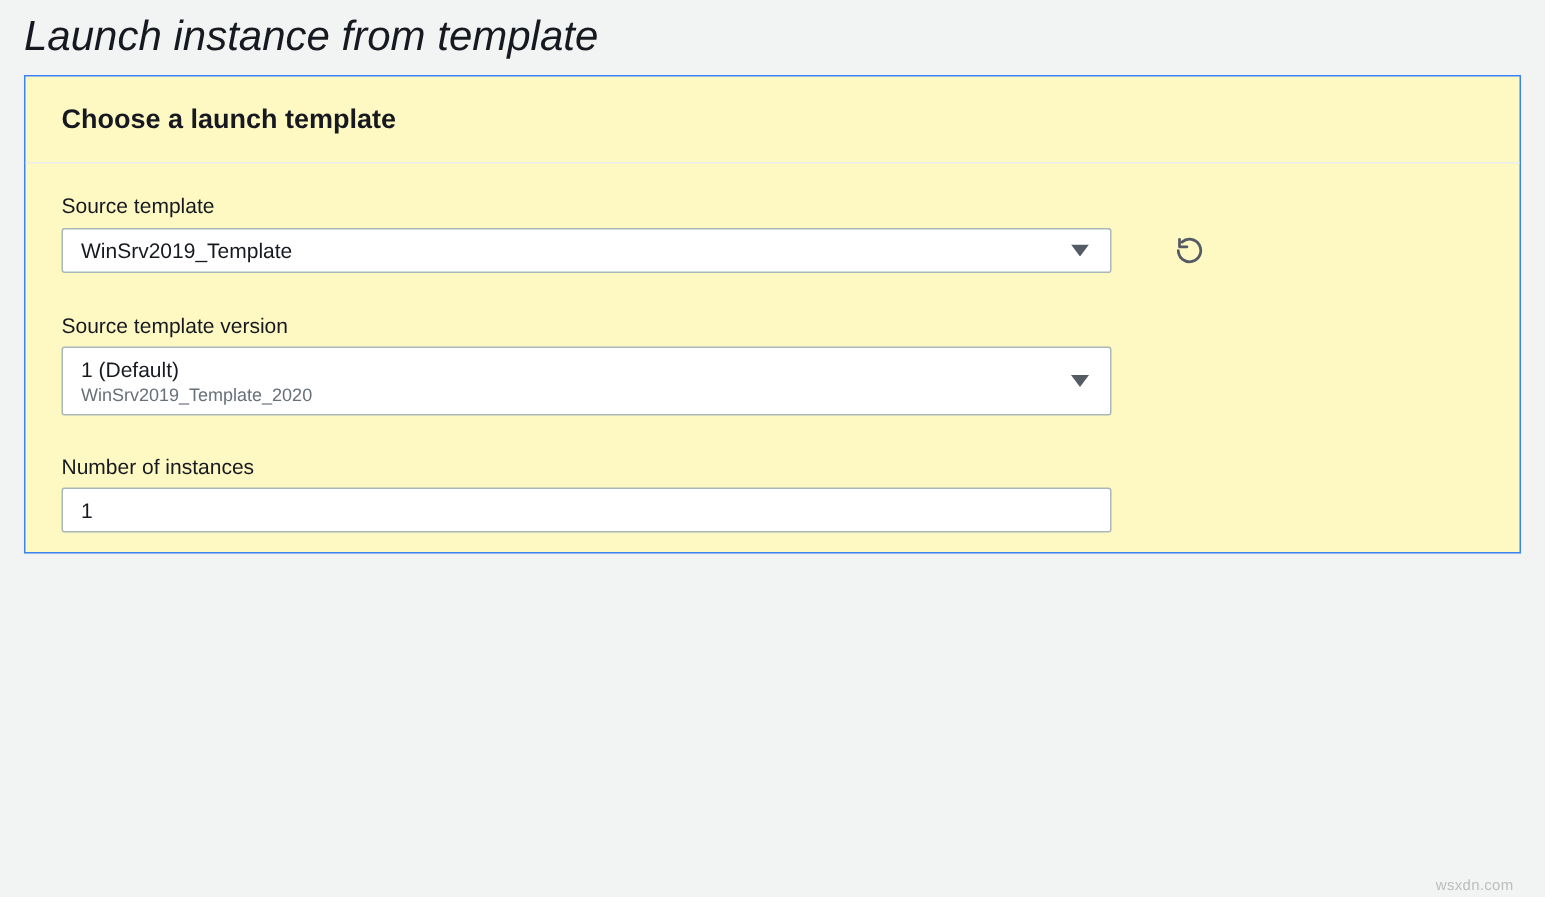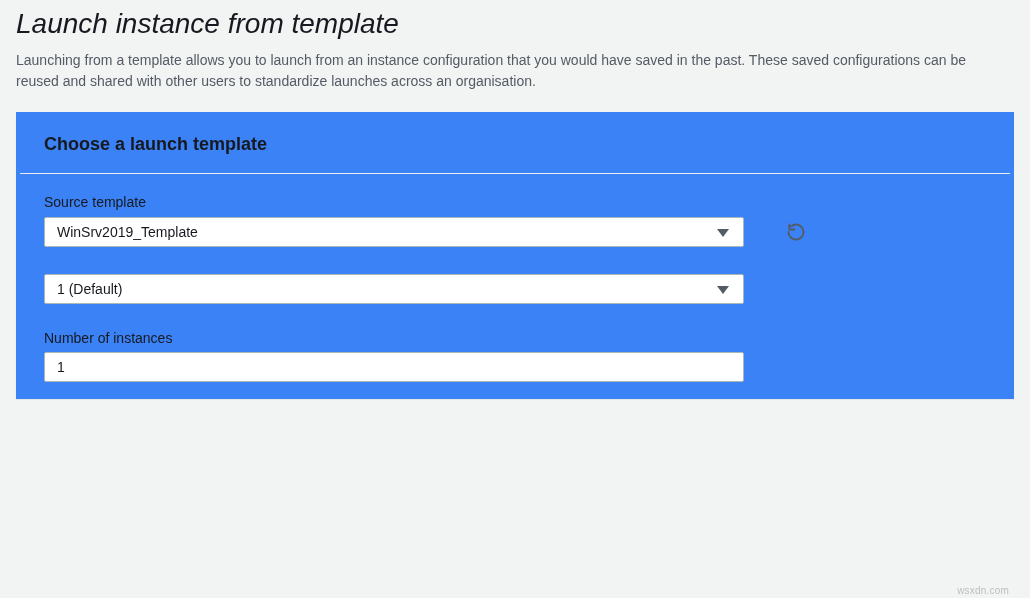--- a/index.html
+++ b/index.html
@@ -22,22 +22,22 @@
       font-style: italic;
     }
     .page-desc {
       font-size: 14px;
       line-height: 1.5;
       color: #545b64;
       margin-bottom: 20px;
       max-width: 980px;
     }
     .panel {
-      background: #3b82f6;
-      border: 4px solid #3b82f6;
+      background: #fef9c3;
+      border: 1px solid #3b82f6;
       box-shadow: 0 1px 1px rgba(0,0,0,0.05);
     }
     .panel-header {
       padding: 18px 24px 18px 24px;
       border-bottom: 1px solid #eaeded;
     }
     .panel-header h2 {
       font-size: 18px;
       font-weight: 700;
       color: #16191f;
@@ -109,21 +109,20 @@
       font-size: 10px;
       color: #bdbdbd;
       letter-spacing: 0.2px;
     }
   </style>
 </head>
 <body>
 
 <div class="page">
   <h1 class="page-title">Launch instance from template</h1>
-  <p class="page-desc">Launching from a template allows you to launch from an instance configuration that you would have saved in the past. These saved configurations can be reused and shared with other users to standardize launches across an organisation.</p>
 
   <div class="panel">
     <div class="panel-header">
       <h2>Choose a launch template</h2>
     </div>
     <div class="panel-body">
 
       <div class="form-field">
         <label class="field-label">Source template</label>
         <div class="select-row">
@@ -140,22 +139,24 @@
               <svg width="20" height="20" viewBox="0 0 24 24" fill="none" stroke="#545b64" stroke-width="2.2" stroke-linecap="round" stroke-linejoin="round">
                 <path d="M3 12a9 9 0 1 0 3-6.7"></path>
                 <polyline points="4 3 4 9 10 9"></polyline>
               </svg>
             </span>
           </button>
         </div>
       </div>
 
       <div class="form-field">
+        <label class="field-label">Source template version</label>
         <div class="pseudo-select">
           <div class="value">1 (Default)</div>
+          <div class="subvalue">WinSrv2019_Template_2020</div>
           <span class="caret">
             <svg width="12" height="8" viewBox="0 0 12 8">
                 <polygon points="0,0 12,0 6,8" fill="#545b64"></polygon>
               </svg>
           </span>
         </div>
       </div>
 
       <div class="form-field" style="margin-bottom:0">
         <label class="field-label">Number of instances</label>

